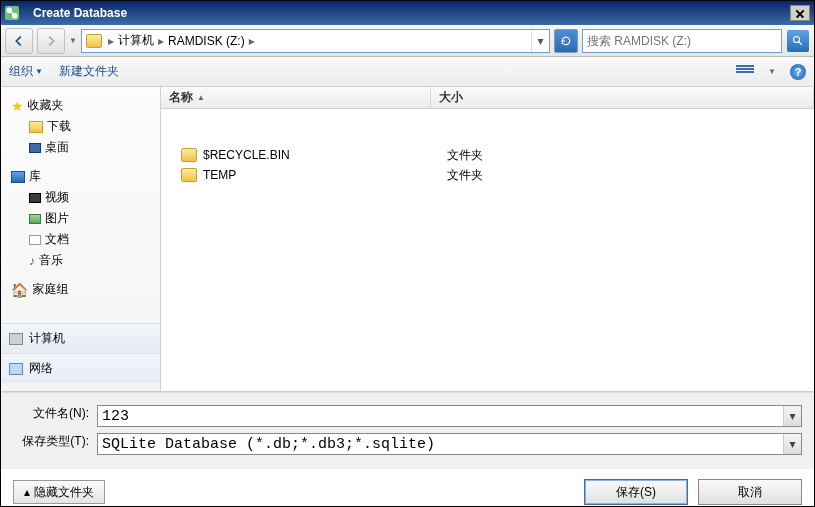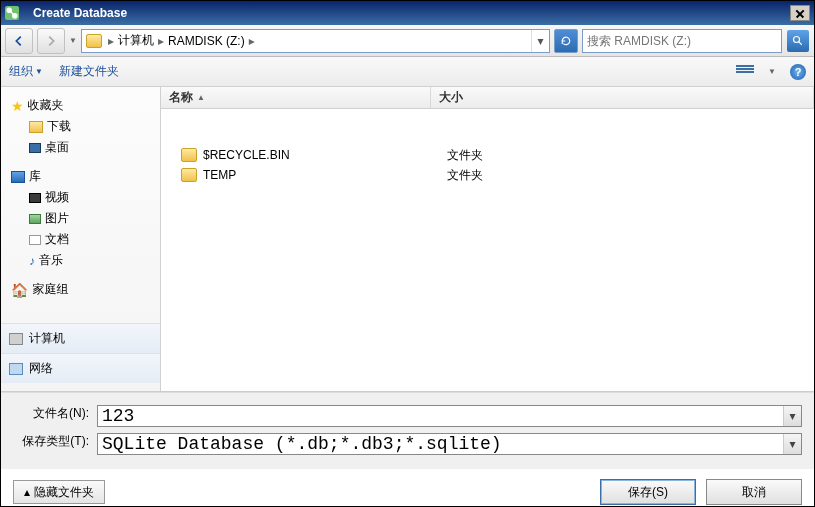--- a/index.html
+++ b/index.html
@@ -74,27 +74,27 @@
 .file-row .folder-icon { margin:0 6px 0 0;}
 .file-name { width:244px; }
 .file-date { width:140px; font-family: "Courier New", monospace; color:#333;}
 .file-type { width:100px; }
 
 
 .bottom { padding: 12px 12px 8px; background:#f0f0f0; border-top:1px solid #ddd;}
 .field-row { display:flex; align-items:flex-start; gap:8px; margin-bottom:6px;}
 .field-label { width:76px; text-align:right; }
 .field-combo { flex:1; height:22px; border:1px solid #888; background:#fff; display:flex; align-items:center; }
-.field-combo input { border:none; outline:none; flex:1; padding:0 4px; font-family:"Courier New", monospace; font-size:18px;}
+.field-combo input { border:none; outline:none; flex:1; padding:0 4px; font-family:"Courier New", monospace; font-size:15px;}
 .combo-drop { width:18px; text-align:center; border-left:1px solid #ccc; background:linear-gradient(#f5f5f5,#ddd); height:100%; line-height:20px; color:#444;}
 
 .footer { display:flex; align-items:center; padding: 10px 12px; gap:10px;}
 .hide-btn { height:24px; padding:0 10px; border:1px solid #999; background:linear-gradient(#fafafa,#e5e5e5); display:flex; align-items:center; gap:4px;}
 .spacer { flex:1;}
-.action-btn { width:96px; height:26px; border:1px solid #888; background:linear-gradient(#fafafa,#e0e0e0); }
+.action-btn { width:104px; height:26px; border:1px solid #888; background:linear-gradient(#fafafa,#e0e0e0); }
 .action-btn.primary { border:1px solid #3a6ea5; box-shadow:0 0 0 1px #8ab4e0 inset;}
 </style>
 </head>
 <body>
 
 <div class="titlebar">
   <div class="icon">
     <svg viewBox="0 0 10 10">
         <circle cx="3" cy="3" r="2" fill="#fff"></circle>
         <circle cx="7" cy="7" r="2" fill="#fff"></circle>

